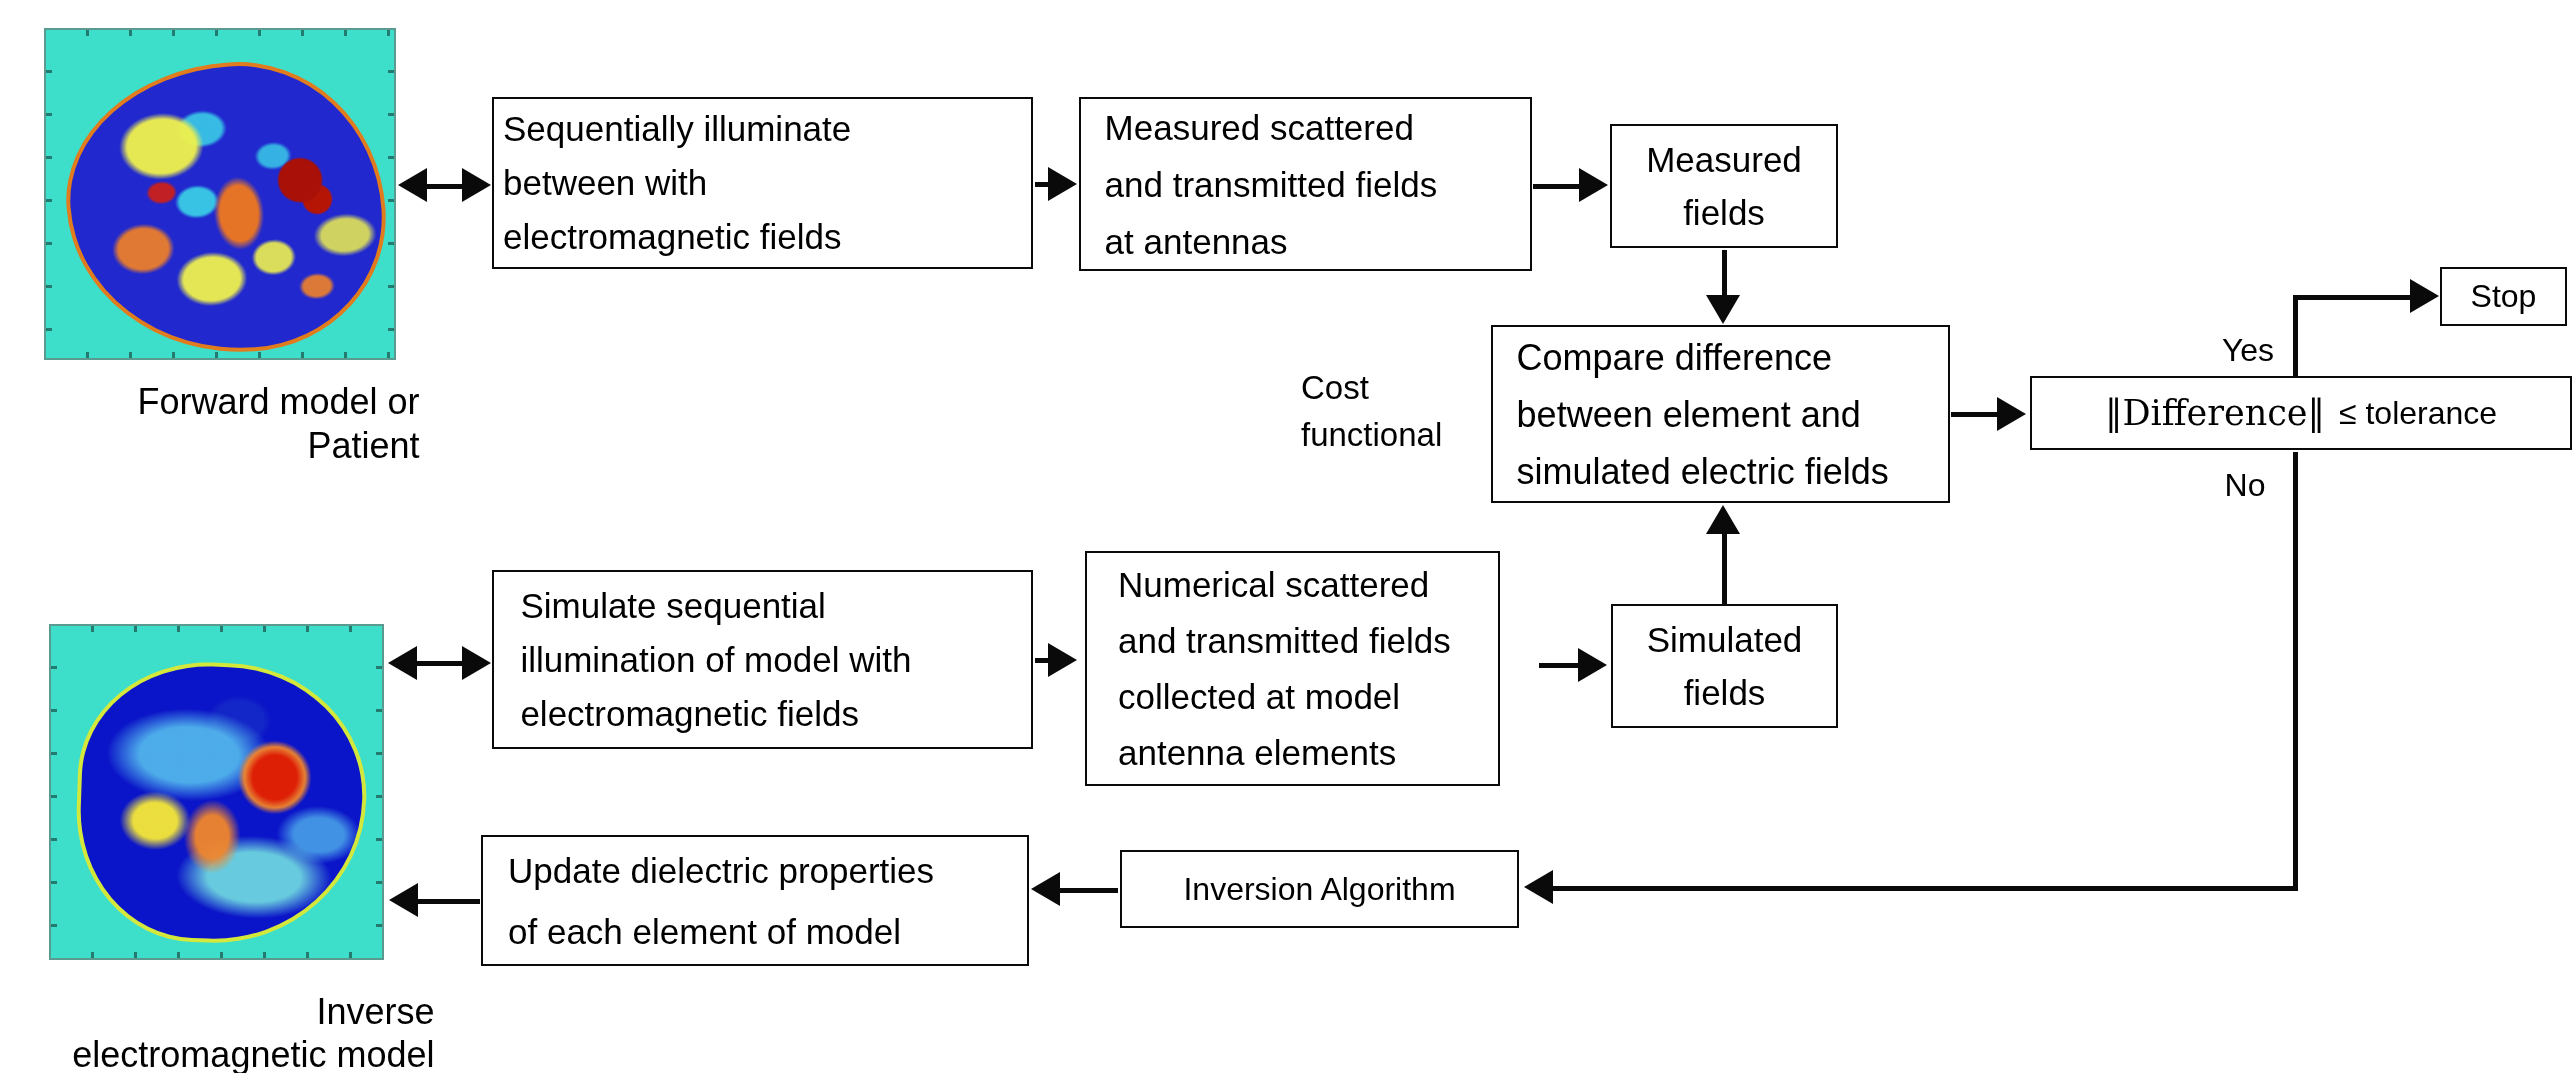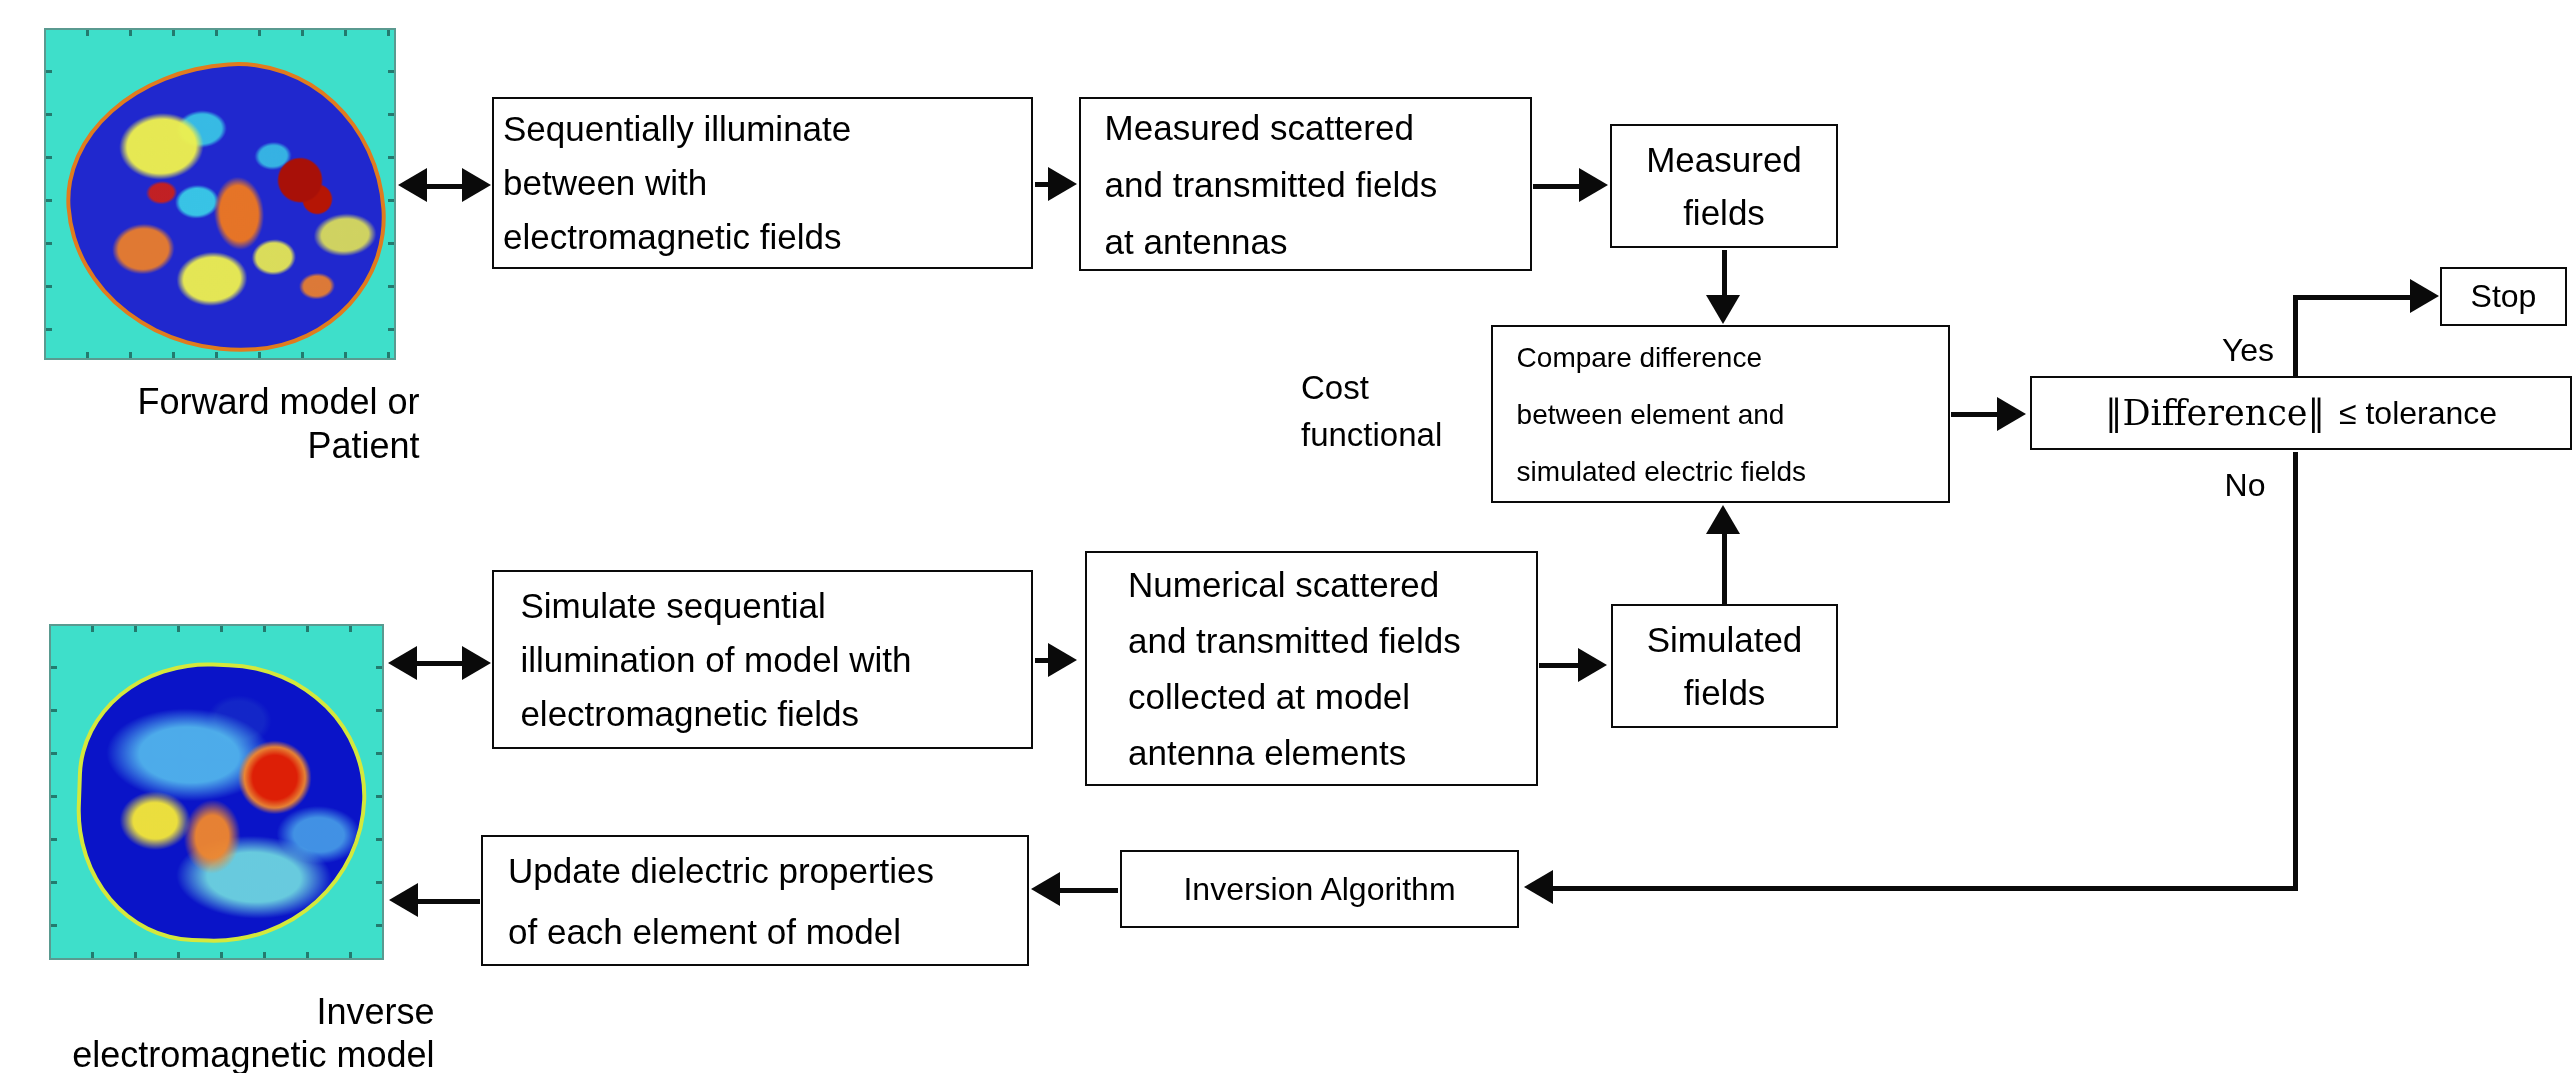--- a/index.html
+++ b/index.html
@@ -107,21 +107,21 @@
   <div class="box center" style="left:1610px;top:124px;width:228px;height:124px;font-size:35px;line-height:53px">
     <div class="tl">Measured</div>
     <div class="tl">fields</div>
   </div>
 
   <div class="note" style="left:1301px;top:364px">
     <div>Cost</div>
     <div>functional</div>
   </div>
 
-  <div class="box pad" style="left:1491px;top:325px;width:459px;height:178px;padding-left:23.6px;font-size:28px;line-height:57px">
+  <div class="box pad" style="left:1491px;top:325px;width:459px;height:178px;padding-left:23.6px;font-size:36px;line-height:57px">
     <div class="tl">Compare difference</div>
     <div class="tl">between element and</div>
     <div class="tl">simulated electric fields</div>
   </div>
 
   <div class="box center" style="left:2030px;top:376px;width:542px;height:74px;flex-direction:row;align-items:center;gap:14px">
     <span class="tl" style="font-family:'DejaVu Serif',serif;font-size:35px">‖Difference‖</span>
     <span class="tl" style="font-size:32px">≤ tolerance</span>
   </div>
 
@@ -131,21 +131,21 @@
 
   <div class="yn" style="left:2203px;top:332px">Yes</div>
   <div class="yn" style="left:2200px;top:467px">No</div>
 
   <div class="box pad" style="left:492px;top:570px;width:541px;height:179px;padding-left:26.4px;font-size:35px;line-height:54px">
     <div class="tl">Simulate sequential</div>
     <div class="tl">illumination of model with</div>
     <div class="tl">electromagnetic fields</div>
   </div>
 
-  <div class="box pad" style="left:1085px;top:551px;width:453px;height:235px;padding-left:41px;font-size:35px;line-height:56px">
+  <div class="box pad" style="left:1085px;top:551px;width:415px;height:235px;padding-left:31px;font-size:35px;line-height:56px">
     <div class="tl">Numerical scattered</div>
     <div class="tl">and transmitted fields</div>
     <div class="tl">collected at model</div>
     <div class="tl">antenna elements</div>
   </div>
 
   <div class="box center" style="left:1611px;top:604px;width:227px;height:124px;font-size:35px;line-height:53px">
     <div class="tl">Simulated</div>
     <div class="tl">fields</div>
   </div>

